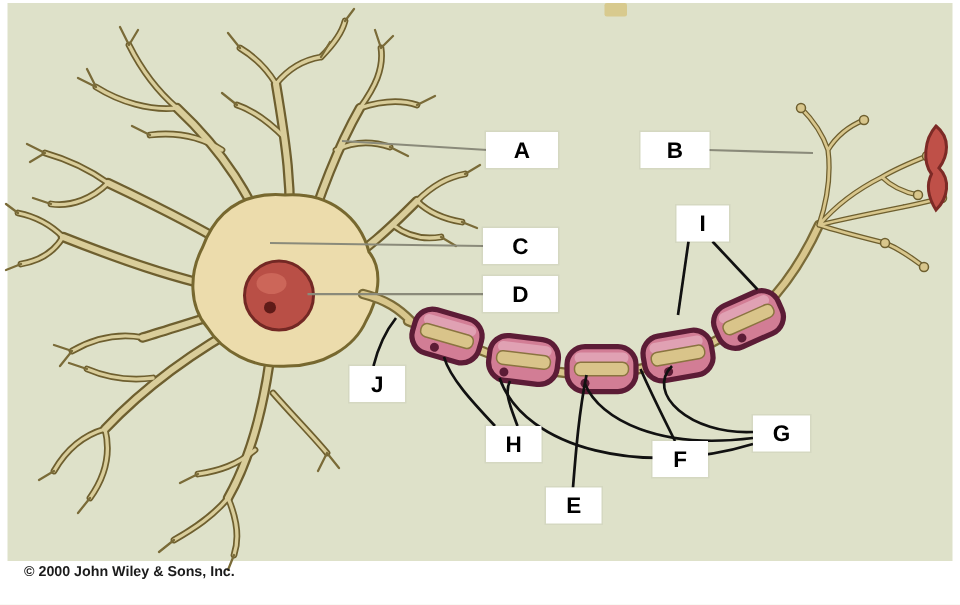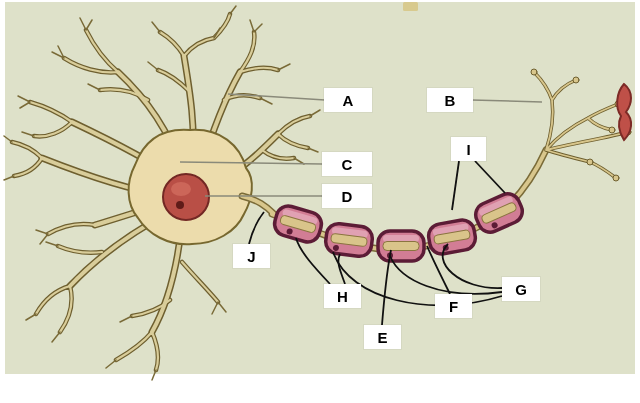--- a/index.html
+++ b/index.html
@@ -148,13 +148,14 @@
   <div class="label-box" style="left:435px; top:294px; width:37px;">
       <span>F</span>
     </div>
   <div class="label-box" style="left:502px; top:277px; width:38px;">
       <span>G</span>
     </div>
   <div class="label-box" style="left:364px; top:325px; width:37px;">
       <span>E</span>
     </div>
 
+  <div class="copyright">© 2000 John Wiley &amp; Sons, Inc.</div>
 </div>
 
 </body></html>

